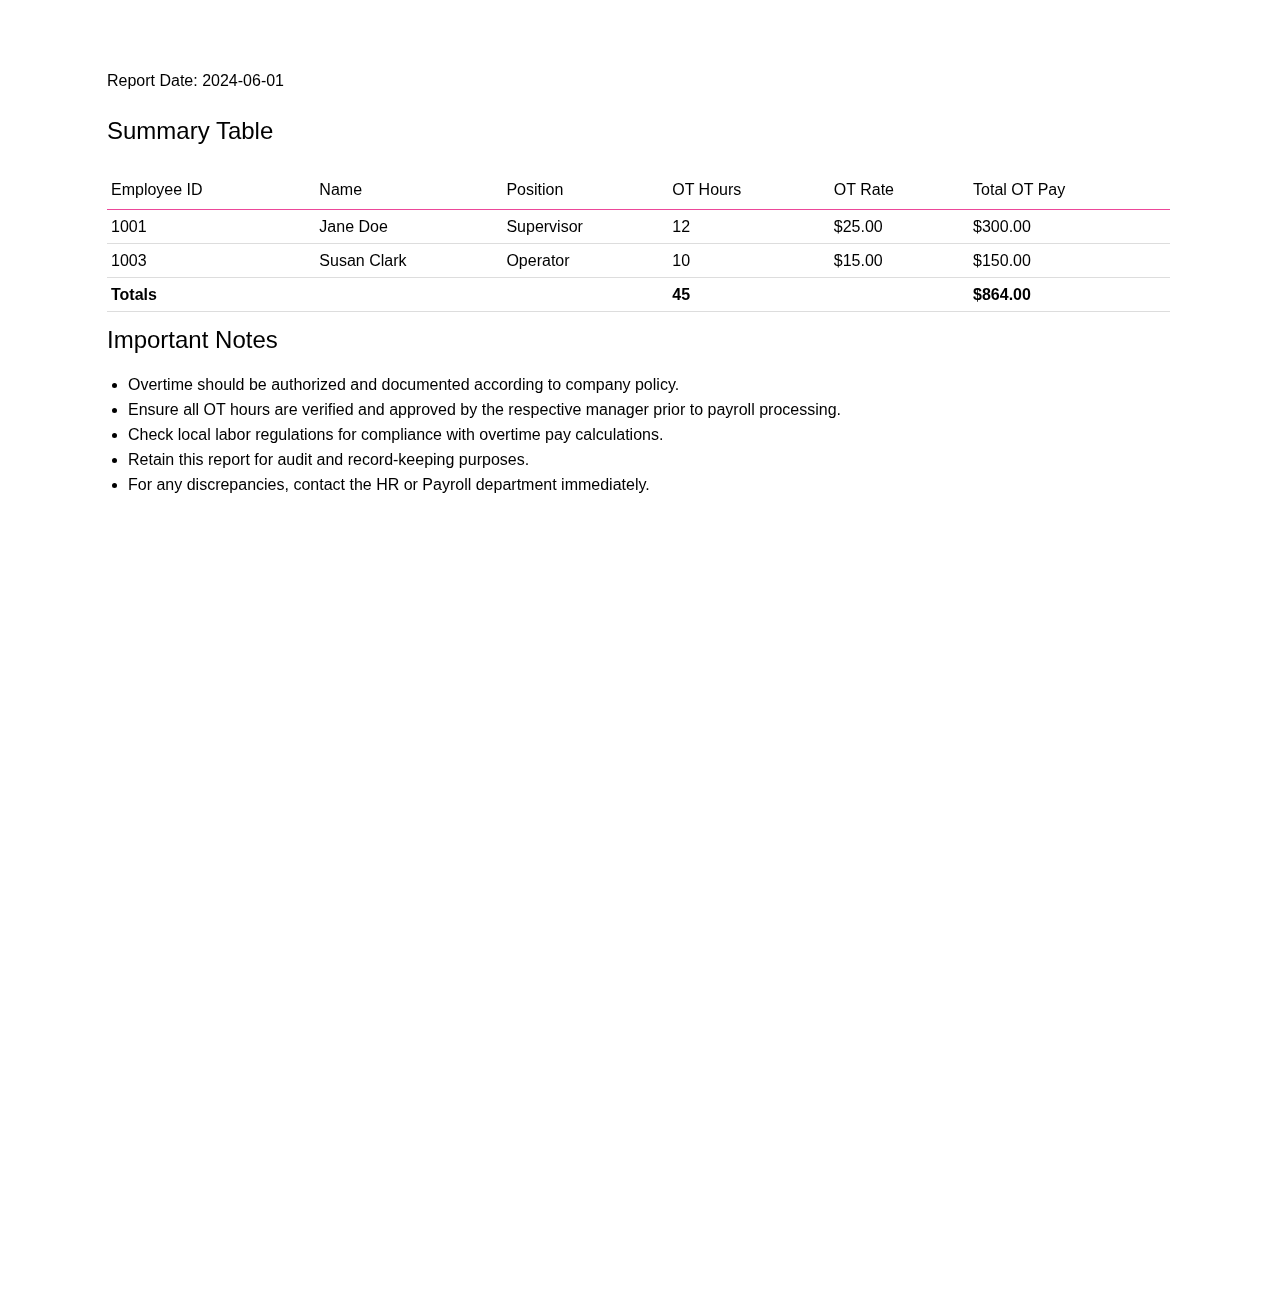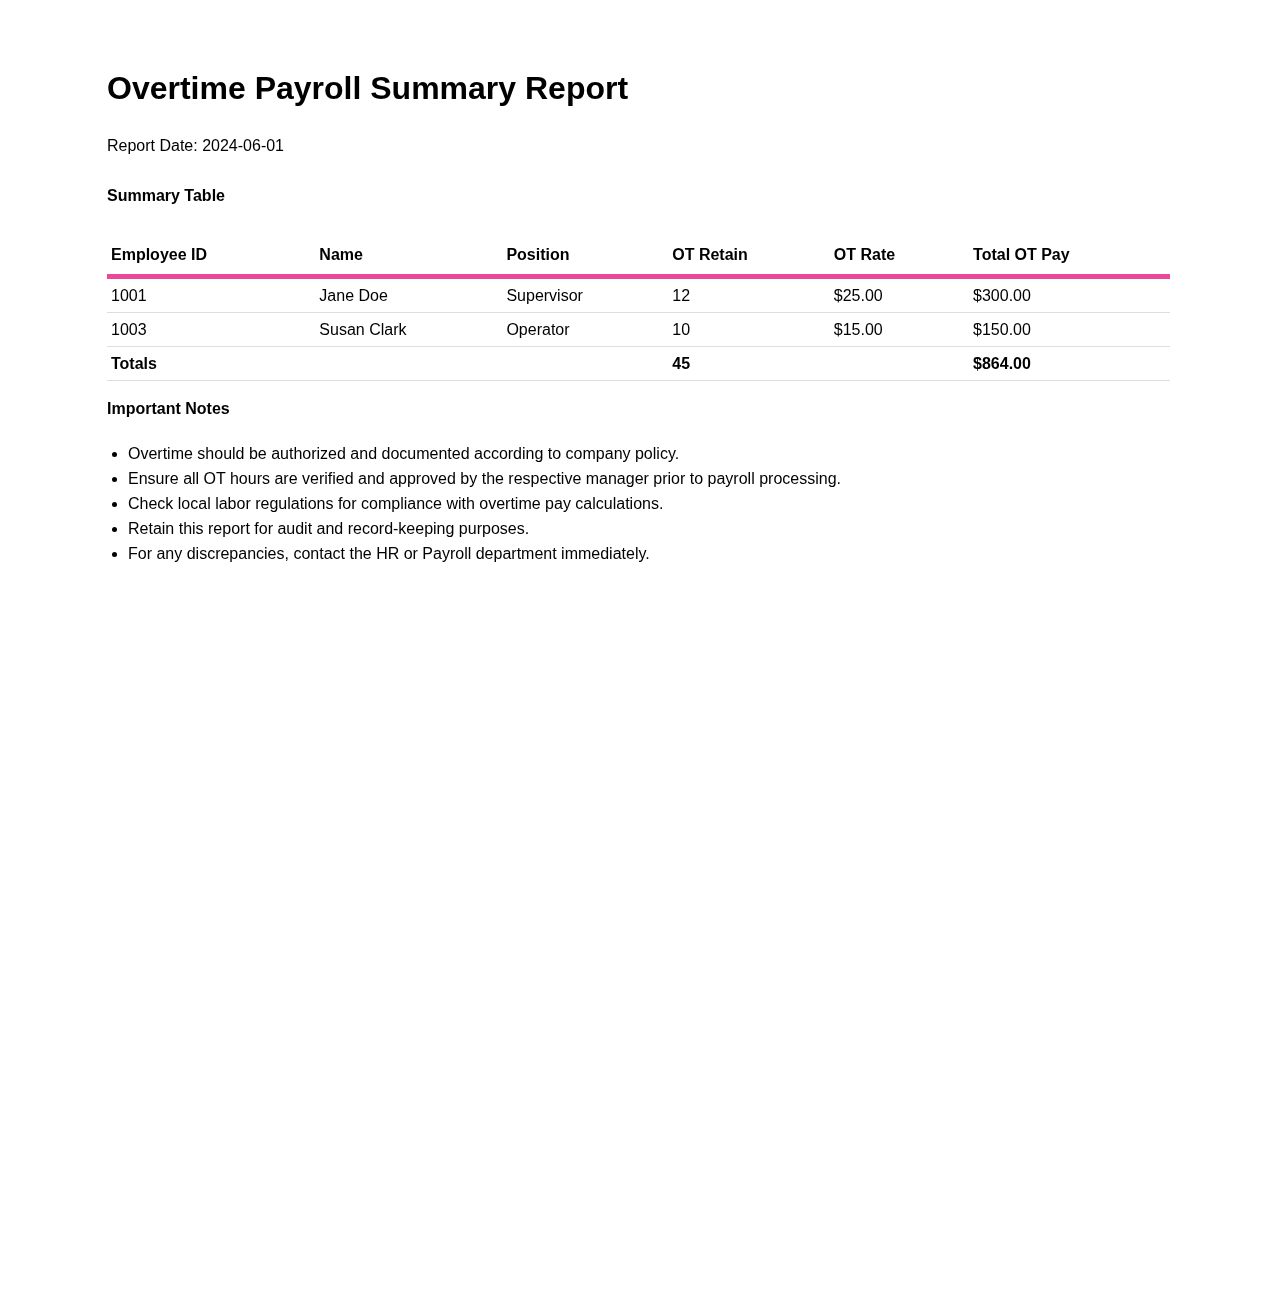--- a/index.html
+++ b/index.html
@@ -31,41 +31,41 @@
   }
   .meta-left div {
     line-height: 22.5px;
   }
   .meta-right {
     line-height: 22.5px;
     text-align: right;
     white-space: nowrap;
   }
   h2.section-heading {
-    font-size: 16px;
+    font-size: 24px;
     line-height: 28px;
-    font-weight: bold;
+    font-weight: normal;
     margin: 24px 0 24px 0;
   }
   h2.notes-heading {
     margin-top: 14px;
     margin-bottom: 0;
   }
   table.summary {
     width: 100%;
     border-collapse: collapse;
     table-layout: fixed;
     font-size: 16px;
   }
   table.summary th {
     text-align: left;
-    font-weight: bold;
+    font-weight: normal;
     padding: 12px 16px 10px 4px;
     line-height: 18px;
-    border-bottom: 5px solid #ec4899;
+    border-bottom: 1px solid #ec4899;
   }
   table.summary td {
     text-align: left;
     padding: 8px 16px 8px 4px;
     line-height: 17px;
     border-bottom: 1px solid #dddddd;
   }
   table.summary tr.totals-row td {
     font-weight: bold;
   }
@@ -77,21 +77,20 @@
   ul.notes-list li {
     line-height: 17px;
     margin-bottom: 8px;
   }
 </style>
 </head>
 <body>
 
 <div class="page">
 
-  <h1 class="report-title">Overtime Payroll Summary Report</h1>
 
   <div class="meta-row">
     <div class="meta-right">Report Date: 2024-06-01</div>
   </div>
 
   <h2 class="section-heading">Summary Table</h2>
 
   <table class="summary">
     <colgroup>
       <col style="width:19.6%">
@@ -99,21 +98,21 @@
       <col style="width:15.6%">
       <col style="width:15.2%">
       <col style="width:13.1%">
       <col style="width:18.9%">
     </colgroup>
     <thead>
       <tr>
         <th>Employee ID</th>
         <th>Name</th>
         <th>Position</th>
-        <th>OT Retain</th>
+        <th>OT Hours</th>
         <th>OT Rate</th>
         <th>Total OT Pay</th>
       </tr>
     </thead>
     <tbody>
       <tr>
         <td>1001</td>
         <td>Jane Doe</td>
         <td>Supervisor</td>
         <td>12</td>

